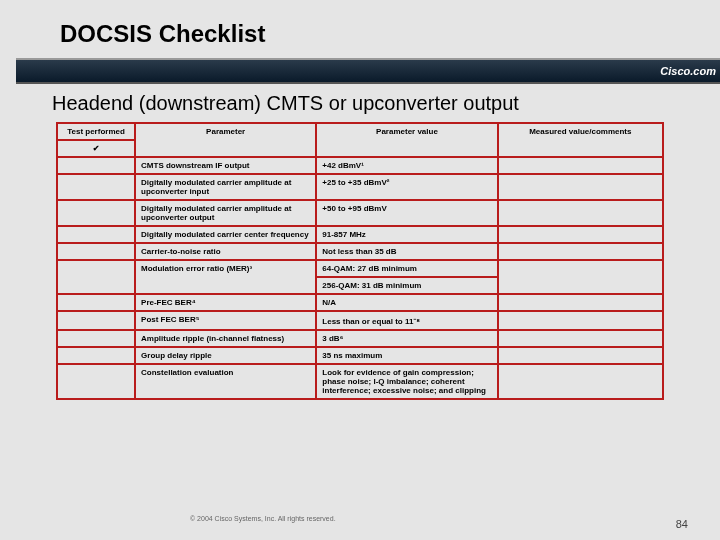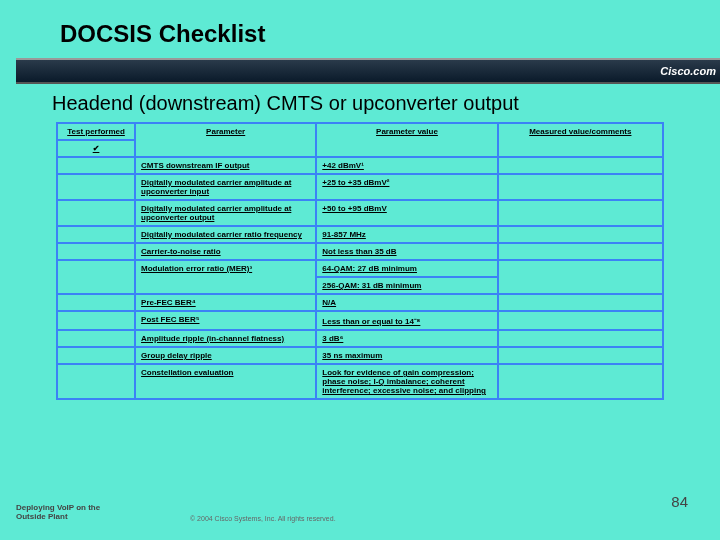--- a/index.html
+++ b/index.html
@@ -1,32 +1,32 @@
 <!DOCTYPE html>
 <html><head>
 <meta charset="utf-8">
 <style>
   * { margin: 0; padding: 0; box-sizing: border-box; }
   body { width: 720px; height: 540px; background: #fff; font-family: Arial, sans-serif; overflow: hidden; position: relative; }
-  .slide { width: 720px; height: 540px; position: relative; background: #5eead4; padding-left: 44px; }
+  .slide { width: 720px; height: 540px; position: relative; background: #e5e5e5; padding-left: 44px; }
   .title { position: absolute; top: 20px; left: 60px; font-size: 24px; font-weight: bold; color: #000; }
   .bar { position: absolute; top: 58px; left: 0; width: 720px; height: 26px; background: linear-gradient(#2a3a4a,#0a1a2a); border-top: 2px solid #999; border-bottom: 2px solid #555; margin-left: 16px; }
   .brand { position: absolute; right: 20px; top: 5px; color: #fff; font-size: 11px; font-weight: bold; font-style: italic; }
   .subtitle { position: absolute; top: 92px; left: 52px; font-size: 20px; color: #000; }
   .tbl { position: absolute; top: 122px; left: 56px; border-collapse: collapse; width: 608px; }
-  .tbl th, .tbl td { border: 2px solid #3b82f6; padding: 3px 5px; font-size: 8px; font-weight: bold; text-align: left; vertical-align: top; color: #000; text-decoration: underline; }
+  .tbl th, .tbl td { border: 2px solid #b91c1c; padding: 3px 5px; font-size: 8px; font-weight: bold; text-align: left; vertical-align: top; color: #000; }
   .tbl th { text-align: center; font-size: 8px; }
   .col1 { width: 80px; }
   .col2 { width: 190px; }
   .col3 { width: 190px; border-radius: 6px; }
   .col4 { width: 172px; }
   .check { text-align: center; font-size: 10px; }
   .footer-left { position: absolute; bottom: 18px; left: 16px; font-size: 8px; font-weight: bold; color: #444; line-height: 1.2; }
   .footer-center { position: absolute; bottom: 18px; left: 190px; font-size: 7px; color: #666; }
-  .footer-right { position: absolute; bottom: 30px; right: 32px; font-size: 15px; color: #444; }
+  .footer-right { position: absolute; bottom: 10px; right: 32px; font-size: 11px; color: #444; }
 </style>
 </head>
 <body>
 
 <div class="slide">
   <div class="title">DOCSIS Checklist</div>
   <div class="bar">
     <span class="brand">Cisco.com</span>
   </div>
   <div class="subtitle">Headend (downstream) CMTS or upconverter output</div>
@@ -55,21 +55,21 @@
           <td></td>
         </tr>
     <tr>
           <td></td>
           <td>Digitally modulated carrier amplitude at upconverter output</td>
           <td>+50 to +95 dBmV</td>
           <td></td>
         </tr>
     <tr>
           <td></td>
-          <td>Digitally modulated carrier ratio frequency</td>
+          <td>Digitally modulated carrier center frequency</td>
           <td>91-857 MHz</td>
           <td></td>
         </tr>
     <tr>
           <td></td>
           <td>Carrier-to-noise ratio</td>
           <td>Not less than 35 dB</td>
           <td></td>
         </tr>
     <tr>
@@ -83,21 +83,21 @@
         </tr>
     <tr>
           <td></td>
           <td>Pre-FEC BER⁴</td>
           <td>N/A</td>
           <td></td>
         </tr>
     <tr>
           <td></td>
           <td>Post FEC BER⁵</td>
-          <td>Less than or equal to 14⁻⁸</td>
+          <td>Less than or equal to 11⁻⁸</td>
           <td></td>
         </tr>
     <tr>
           <td></td>
           <td>Amplitude ripple (in-channel flatness)</td>
           <td>3 dB⁶</td>
           <td></td>
         </tr>
     <tr>
           <td></td>
@@ -107,19 +107,15 @@
         </tr>
     <tr>
           <td></td>
           <td>Constellation evaluation</td>
           <td>Look for evidence of gain compression; phase noise; I-Q imbalance; coherent interference; excessive noise; and clipping</td>
           <td></td>
         </tr>
   </tbody>
     </table>
 
-  <div class="footer-left">
-    <span>Deploying VoIP on the</span><br>
-    <span>Outside Plant</span>
-  </div>
   <div class="footer-center">© 2004 Cisco Systems, Inc. All rights reserved.</div>
   <div class="footer-right">84</div>
 </div>
 
 </body></html>

